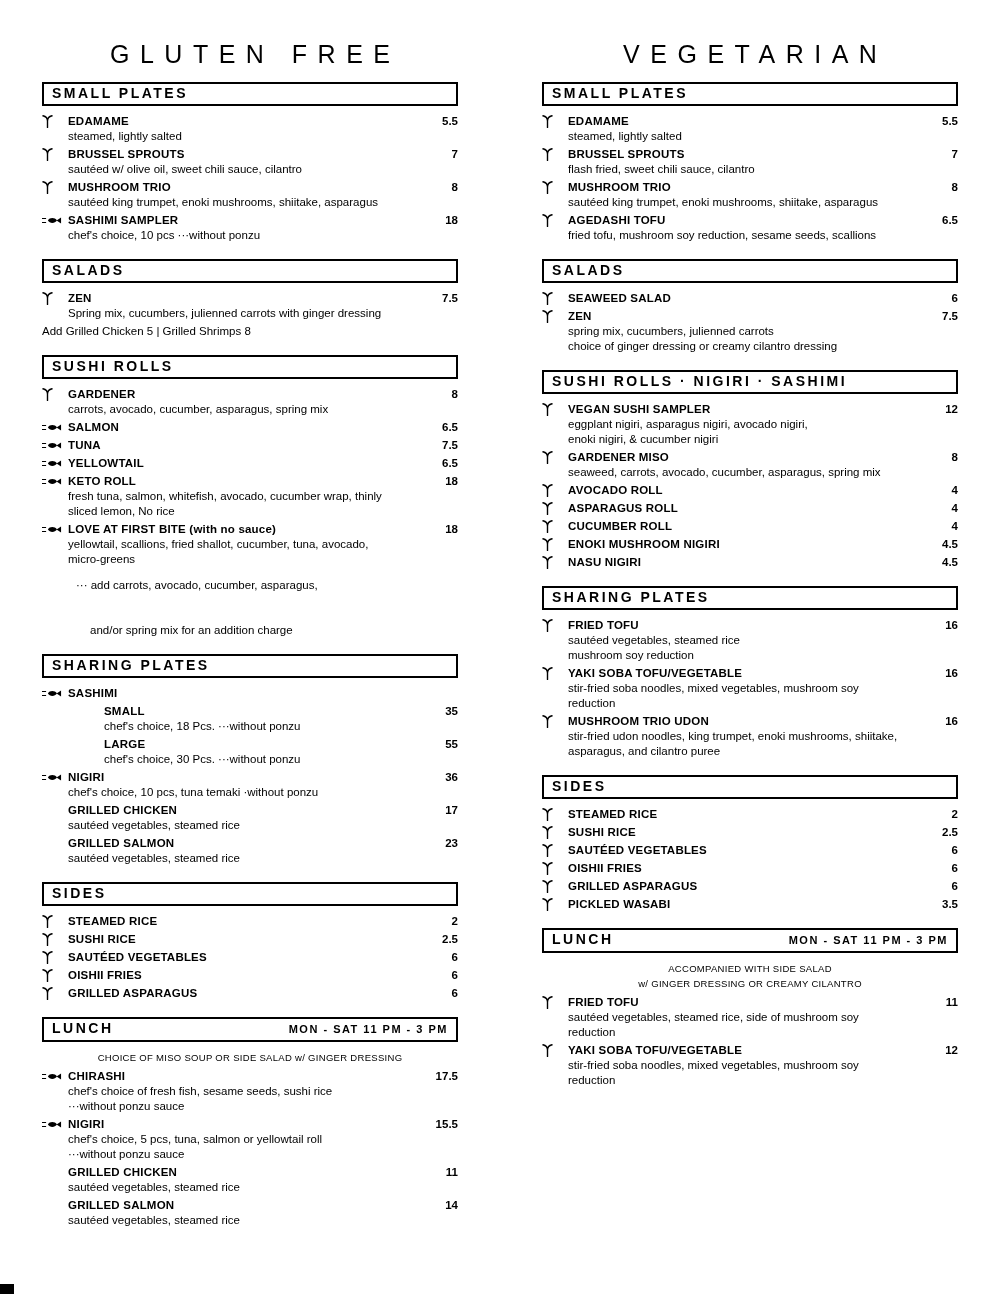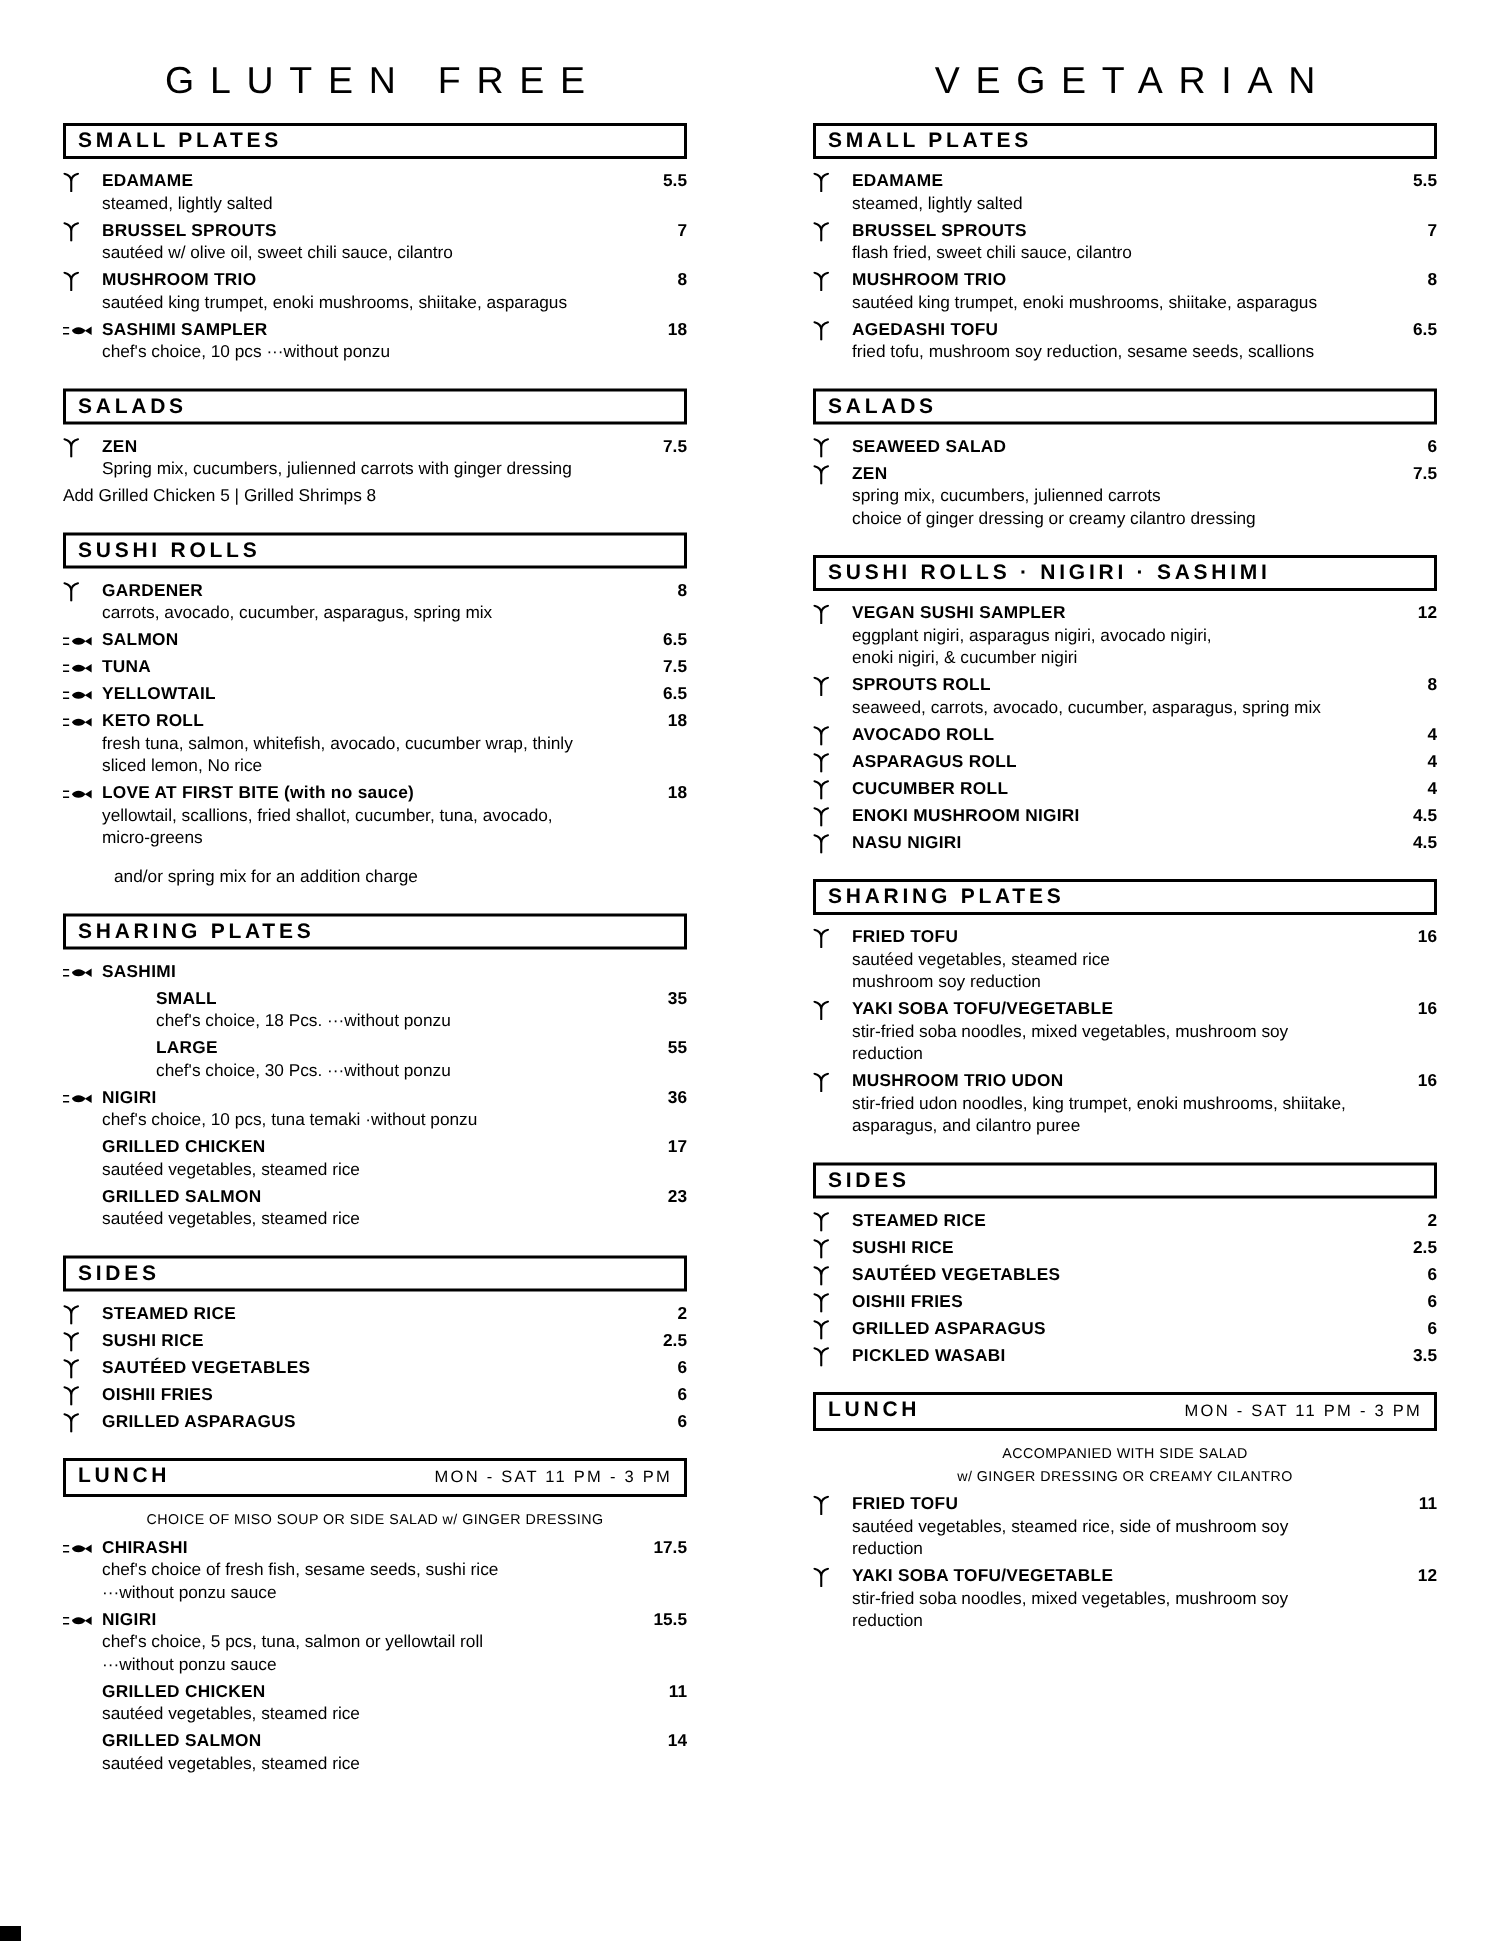--- a/index.html
+++ b/index.html
@@ -4,21 +4,21 @@
 <style>
   * { margin:0; padding:0; box-sizing:border-box; }
   html,body { width:1000px; height:1294px; background:#ffffff; }
   body { font-family:"Liberation Sans", sans-serif; color:#000; position:relative; overflow:hidden; }
   #menu { display:flex; gap:84px; padding:40px 42px 0 42px; }
   .column { width:416px; }
   .col-title { font-size:25px; font-weight:500; letter-spacing:0.42em; text-indent:0.42em; text-align:center; margin-bottom:13px; white-space:nowrap; }
   .section { margin-bottom:16px; }
   .sec-header { border:2.5px solid #000; padding:2px 8px 3px 8px; display:flex; align-items:baseline; justify-content:space-between; margin-bottom:8px; background:#fff; }
   .sec-title { font-weight:bold; font-size:14px; letter-spacing:2.5px; line-height:15px; }
-  .sec-right { font-size:11px; letter-spacing:1.5px; font-weight:400; line-height:15px; }
+  .sec-right { font-size:11px; letter-spacing:1.5px; font-weight:700; line-height:15px; }
   .item { margin-bottom:3px; }
   .item-line { display:flex; align-items:baseline; font-weight:bold; font-size:11.5px; line-height:15px; }
   .icon { width:26px; flex:none; display:inline-flex; align-items:center; align-self:center; }
   .icon svg { display:block; }
   .item-name { letter-spacing:0.2px; }
   .item-price { margin-left:auto; padding-left:8px; font-weight:bold; }
   .item-desc { font-size:11.5px; line-height:15px; padding-left:26px; font-weight:400; }
   .indent-1 .item-line { padding-left:26px; }
   .indent-1 .item-desc { padding-left:26px; }
   .indent-2 .item-line { padding-left:62px; }
@@ -189,20 +189,21 @@
                 <path d="M16 4.5 L21 1.3 L21 7.7 Z" fill="#000"></path>
               </svg>
             </span>
             <span class="item-name">LOVE AT FIRST BITE (with no sauce)</span>
             <span class="item-price">18</span>
           </div>
           <div class="item-desc">yellowtail, scallions, fried shallot, cucumber, tuna, avocado,</div>
           <div class="item-desc">micro-greens</div>
         </div>
         <div class="note note-indent">
+          <div class="note-line">··· add carrots, avocado, cucumber, asparagus,</div>
           <div class="note-line">and/or spring mix for an addition charge</div>
         </div>
       </div>
       <div class="section">
         <div class="sec-header">
           <span class="sec-title">SHARING PLATES</span>
         </div>
         <div class="item indent-0">
           <div class="item-line">
             <span class="icon">
@@ -473,21 +474,21 @@
           <div class="item-desc">eggplant nigiri, asparagus nigiri, avocado nigiri,</div>
           <div class="item-desc">enoki nigiri, &amp; cucumber nigiri</div>
         </div>
         <div class="item indent-0">
           <div class="item-line">
             <span class="icon">
               <svg width="11" height="13" viewBox="0 0 11 13" xmlns="http://www.w3.org/2000/svg">
                 <path d="M5.5 12.5 V6 M5.5 6 C5.5 3.2 3.6 1.4 1 0.8 M5.5 6 C5.5 3.2 7.4 1.4 10 0.8" stroke="#000" stroke-width="1.4" fill="none" stroke-linecap="round"></path>
               </svg>
             </span>
-            <span class="item-name">SPROUTS ROLL</span>
+            <span class="item-name">GARDENER MISO</span>
             <span class="item-price">8</span>
           </div>
           <div class="item-desc">seaweed, carrots, avocado, cucumber, asparagus, spring mix</div>
         </div>
         <div class="item indent-0">
           <div class="item-line">
             <span class="icon">
               <svg width="11" height="13" viewBox="0 0 11 13" xmlns="http://www.w3.org/2000/svg">
                 <path d="M5.5 12.5 V6 M5.5 6 C5.5 3.2 3.6 1.4 1 0.8 M5.5 6 C5.5 3.2 7.4 1.4 10 0.8" stroke="#000" stroke-width="1.4" fill="none" stroke-linecap="round"></path>
               </svg>

